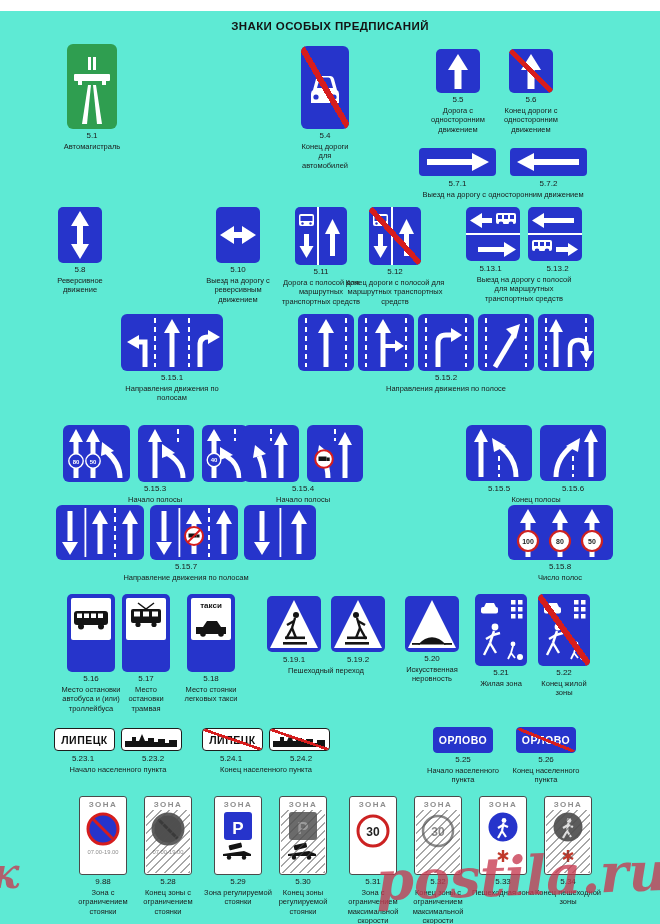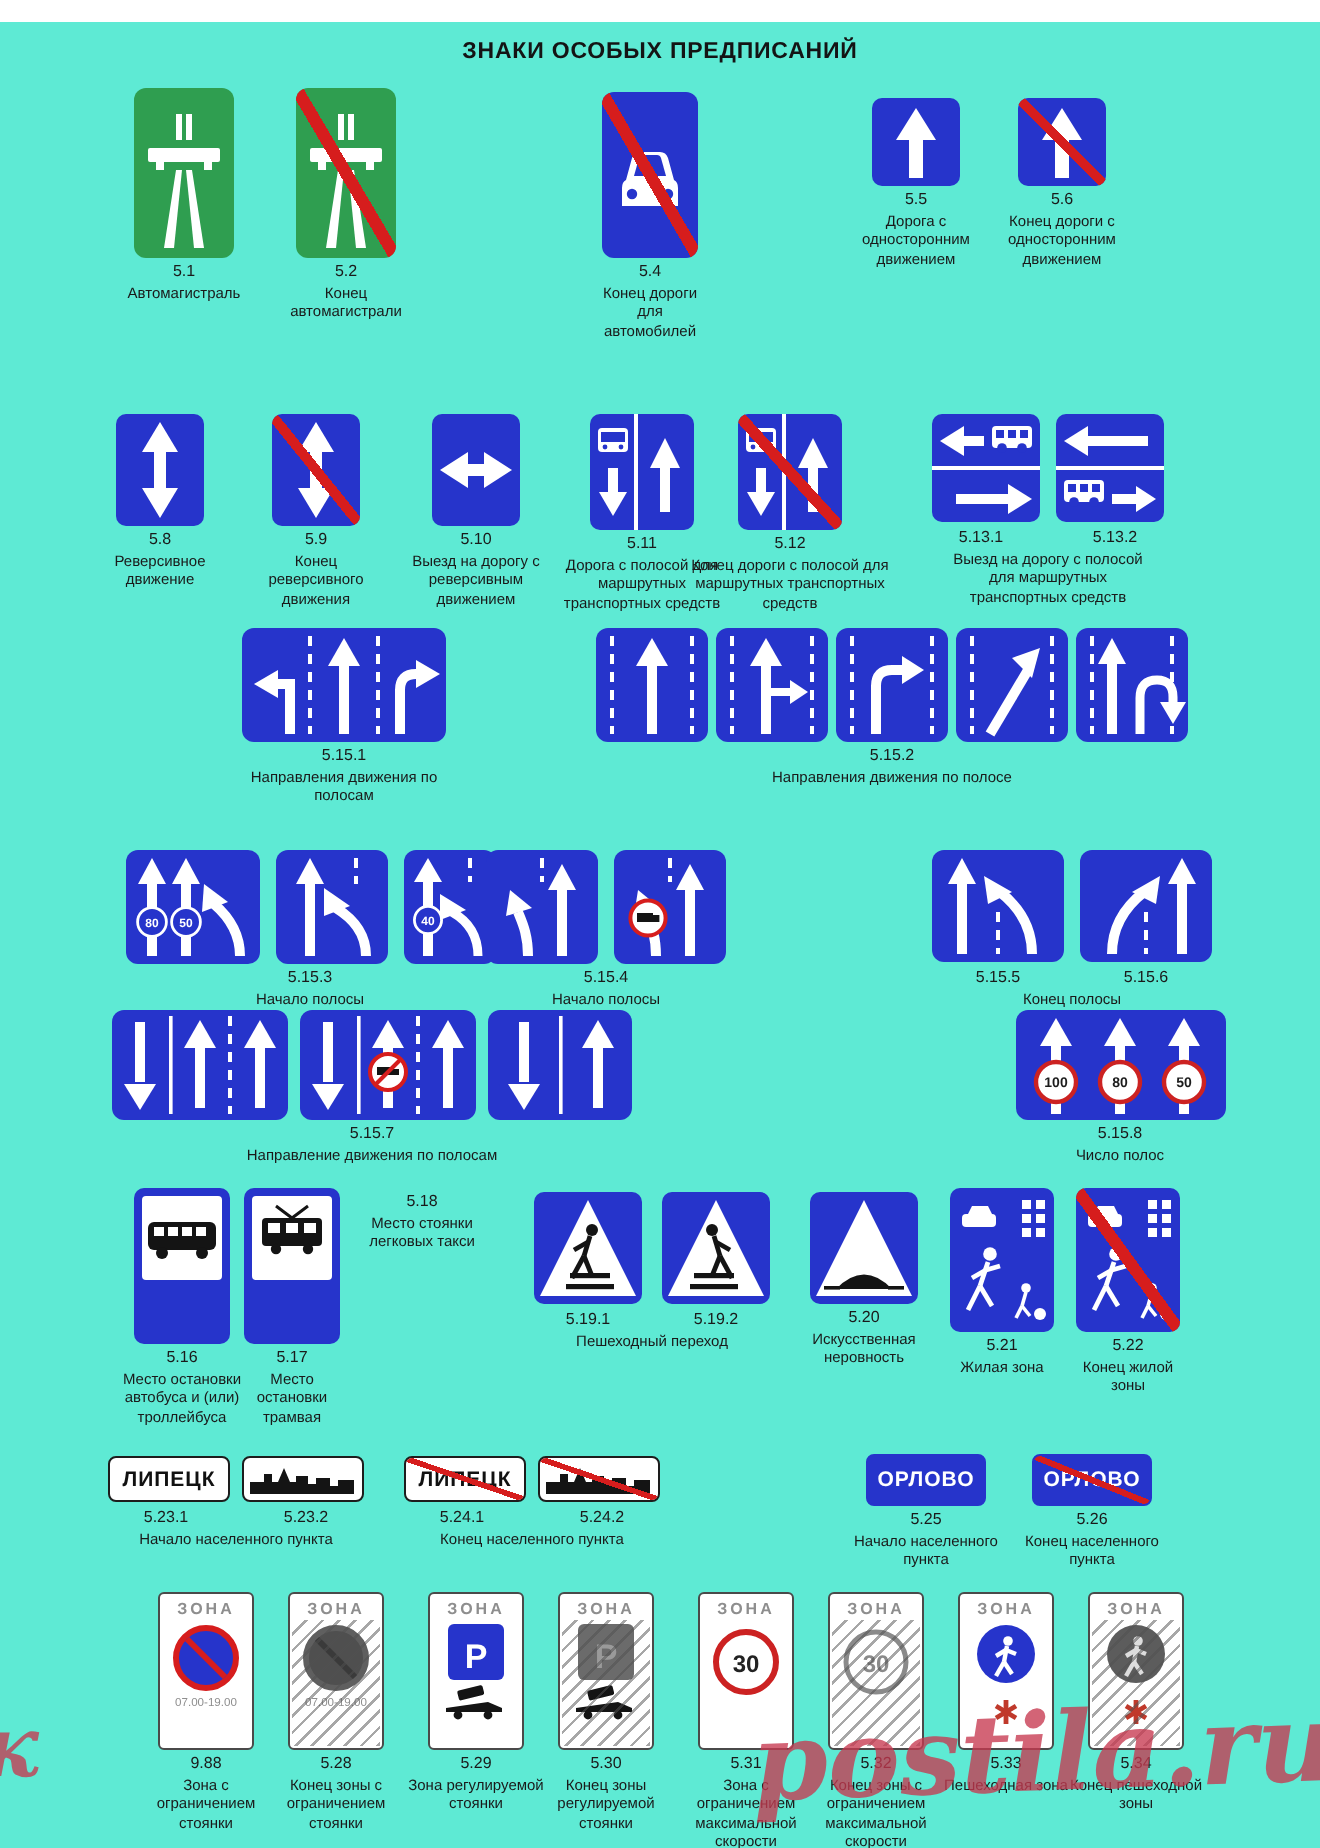--- a/index.html
+++ b/index.html
@@ -57,35 +57,20 @@
         <polygon class="fw" points="15,80 21,41 24,41 20,80"></polygon>
           <polygon class="fw" points="30,80 26,41 29,41 35,80"></polygon>
         <rect class="fw" x="21" y="13" width="3" height="13"></rect>
           <rect class="fw" x="26" y="13" width="3" height="13"></rect>
       </svg>
       </div>
     <div class="num">5.1</div>
     <div class="cap">Автомагистраль</div>
   </div>
 
-  <div class="unit" style="left:135px;top:33px;width:76px">
-    <div class="sign green slash" style="width:50px;height:85px">
-      <svg width="50" height="85" viewBox="0 0 50 85">
-        <rect class="fw" x="7" y="30" width="36" height="7" rx="1"></rect>
-          <rect class="fw" x="11" y="37" width="4" height="4"></rect>
-          <rect class="fw" x="35" y="37" width="4" height="4"></rect>
-        <polygon class="fw" points="15,80 21,41 24,41 20,80"></polygon>
-          <polygon class="fw" points="30,80 26,41 29,41 35,80"></polygon>
-        <rect class="fw" x="21" y="13" width="3" height="13"></rect>
-          <rect class="fw" x="26" y="13" width="3" height="13"></rect>
-      </svg>
-      </div>
-    <div class="num">5.2</div>
-    <div class="cap">Конец автомагистрали</div>
-  </div>
 
 
   <div class="unit" style="left:297px;top:35px;width:56px">
     <div class="sign slash" style="width:48px;height:83px">
       <svg width="48" height="83" viewBox="0 0 48 83">
         <path class="fw" d="M10,57 v-9 q0,-3 2,-4 l3,-11 q1,-3 4,-3 h10 q3,0 4,3 l3,11 q2,1 2,4 v9 z"></path>
         <path class="fb" d="M16,42 l2.5,-9 q.5,-1.5 2,-1.5 h7 q1.5,0 2,1.5 l2.5,9 z"></path>
         <circle class="fb" cx="15" cy="51" r="2.6"></circle>
           <circle class="fb" cx="33" cy="51" r="2.6"></circle>
       </svg>
@@ -108,44 +93,54 @@
     <div class="sign slash" style="width:44px;height:44px;border-radius:5px">
       <svg width="44" height="44" viewBox="0 0 44 44">
         <polygon class="fw" points="22,5 12,21 32,21"></polygon>
           <rect class="fw" x="18.5" y="19" width="7" height="21"></rect>
       </svg>
       </div>
     <div class="num">5.6</div>
     <div class="cap" style="width:74px">Конец дороги с односторонним движением</div>
   </div>
 
+  <div class="unit" style="left:412px;top:137px;width:182px">
+    <div class="srow" style="gap:14px">
+      <div class="sign" style="width:77px;height:28px;border-radius:4px">
+        <svg width="77" height="28" viewBox="0 0 77 28">
+          <rect class="fw" x="8" y="11" width="48" height="6"></rect>
+            <polygon class="fw" points="70,14 53,5 53,23"></polygon>
+        </svg>
+        </div>
+      <div class="sign" style="width:77px;height:28px;border-radius:4px">
+        <svg width="77" height="28" viewBox="0 0 77 28">
+          <rect class="fw" x="21" y="11" width="48" height="6"></rect>
+            <polygon class="fw" points="7,14 24,5 24,23"></polygon>
+        </svg>
+        </div>
+    </div>
+    <div class="nums">
+        <span>5.7.1</span>
+        <span>5.7.2</span>
+      </div>
+    <div class="cap cap1">Выезд на дорогу с односторонним движением</div>
+  </div>
 
   <div class="unit" style="left:45px;top:196px;width:70px">
     <div class="sign" style="width:44px;height:56px;border-radius:5px">
       <svg width="44" height="56" viewBox="0 0 44 56">
         <rect class="fw" x="19" y="15" width="6" height="26"></rect>
           <polygon class="fw" points="22,4 13,19 31,19"></polygon>
           <polygon class="fw" points="22,52 13,37 31,37"></polygon>
       </svg>
       </div>
     <div class="num">5.8</div>
     <div class="cap">Реверсивное движение</div>
   </div>
 
-  <div class="unit" style="left:124px;top:196px;width:68px">
-    <div class="sign slash" style="width:44px;height:56px;border-radius:5px">
-      <svg width="44" height="56" viewBox="0 0 44 56">
-        <rect class="fw" x="19" y="15" width="6" height="26"></rect>
-          <polygon class="fw" points="22,4 13,19 31,19"></polygon>
-          <polygon class="fw" points="22,52 13,37 31,37"></polygon>
-      </svg>
-      </div>
-    <div class="num">5.9</div>
-    <div class="cap">Конец реверсивного движения</div>
-  </div>
 
   <div class="unit" style="left:197px;top:196px;width:82px">
     <div class="sign" style="width:44px;height:56px;border-radius:5px">
       <svg width="44" height="56" viewBox="0 0 44 56">
         <rect class="fw" x="13" y="25" width="18" height="6"></rect>
           <polygon class="fw" points="4,28 18,19 18,37"></polygon>
           <polygon class="fw" points="40,28 26,19 26,37"></polygon>
       </svg>
       </div>
     <div class="num">5.10</div>
@@ -487,20 +482,29 @@
           <rect class="fw" x="30" y="17.5" width="6" height="5"></rect>
         <circle class="fk" cx="16" cy="30.5" r="2.6"></circle>
           <circle class="fk" cx="32" cy="30.5" r="2.6"></circle>
       </svg>
       </div>
     <div class="num">5.17</div>
     <div class="cap">Место остановки трамвая</div>
   </div>
 
   <div class="unit" style="left:178px;top:583px;width:66px">
+    <div class="sign" style="width:48px;height:78px;border-radius:5px">
+      <svg width="48" height="78" viewBox="0 0 48 78">
+        <rect class="fw" x="4" y="4" width="40" height="42" rx="2"></rect>
+        <text class="tk2" x="24" y="14">такси</text>
+        <path class="fk" d="M9,33 h7 l4,-6 h10 l4,6 h5 v7 H9 z"></path>
+        <circle class="fk" cx="16" cy="40" r="2.8"></circle>
+          <circle class="fk" cx="34" cy="40" r="2.8"></circle>
+      </svg>
+      </div>
     <div class="num">5.18</div>
     <div class="cap">Место стоянки легковых такси</div>
   </div>
 
   <div class="unit" style="left:262px;top:585px;width:128px">
     <div class="srow" style="gap:10px">
       <div class="sign" style="width:54px;height:56px;border-radius:5px">
         <svg width="54" height="56" viewBox="0 0 54 56">
           <polygon class="fw" points="27,4 3,52 51,52"></polygon>
           <rect class="fk" x="16" y="46" width="24" height="2.6"></rect>

